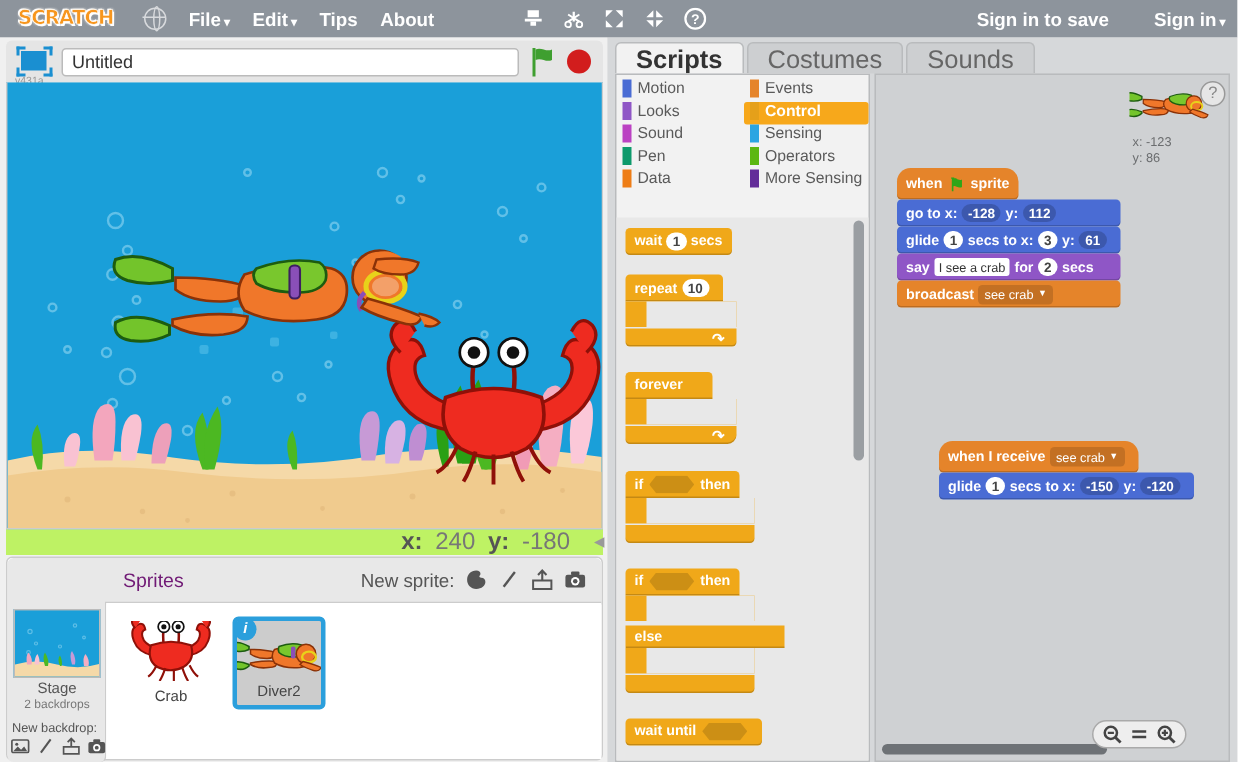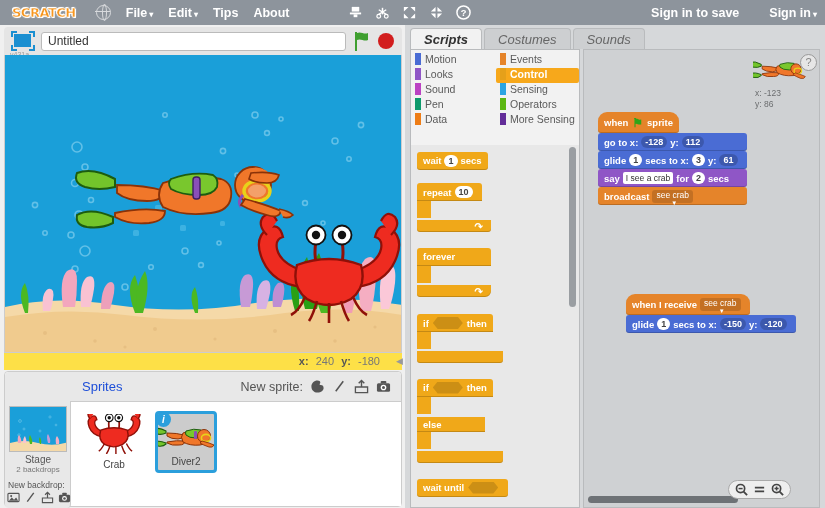--- a/index.html
+++ b/index.html
@@ -76,40 +76,40 @@
     margin-right: 8px; cursor: pointer;
   }
 
   
   .stage {
     position: absolute; left: 4px; top: 30px; width: 398px; height: 298px;
     overflow: hidden; background: #1a9fd9; border: 1px solid #ccc; border-top: 0;
   }
   .xy-readout {
     position: absolute; left: 4px; top: 328px; width: 398px; height: 17px;
-    background: #fde047; text-align: right; font-size: 11px;
+    background: #bef264; text-align: right; font-size: 16px;
     color: #555; font-weight: bold; padding-right: 22px; line-height: 17px;
   }
   .xy-readout span { margin-left: 4px; }
   .xy-val { color: #777; font-weight: normal; }
   .stage-arrow {
     position: absolute; right: 2px; top: 331px; font-size: 9px; color: #999;
   }
 
   
   .sprite-pane {
     position: absolute; left: 4px; top: 346px; width: 398px; height: 136px;
     background: #fff; border: 1px solid #ccc; border-radius: 4px;
   }
   .sprite-header {
     position: absolute; left: 65px; top: 0; right: 0; height: 30px;
     background: #e8e8e8; border-bottom: 1px solid #ccc;
     display: flex; align-items: center; border-radius: 0 4px 0 0;
   }
-  .sprites-title { font-size: 13px; color: #1d4ed8; margin-left: 12px; }
+  .sprites-title { font-size: 13px; color: #701a75; margin-left: 12px; }
   .new-sprite-label { font-size: 12.5px; color: #555; margin-left: auto; }
   .ns-icons { display: flex; gap: 7px; margin: 0 10px 0 7px; align-items: center; }
   .ns-icon { width: 15px; height: 15px; cursor: pointer; }
 
   .stage-selector {
     position: absolute; left: 0; top: 0; width: 66px; height: 136px;
     background: #e8e8e8; border-right: 1px solid #ccc; border-radius: 4px 0 4px 4px;
   }
   .stage-thumb-box {
     position: absolute; left: 4px; top: 34px; width: 58px; height: 46px;
@@ -136,23 +136,23 @@
     position: absolute; left: -2px; top: -2px; width: 15px; height: 15px;
     border-radius: 50%; background: #2b9fdc; color: #fff; font-size: 10px;
     font-weight: bold; text-align: center; line-height: 15px; font-style: italic;
   }
 
   
   .right-col { position: absolute; left: 405px; top: 25px; width: 420px; height: 483px; background: #d6d8da; }
 
   .tabs { position: absolute; left: 5px; top: 3px; display: flex; }
   .tab {
-    height: 21px; padding: 0 13px; line-height: 21px; font-size: 13px;
+    height: 21px; padding: 0 13px; line-height: 21px; font-size: 17px;
     color: #666; background: #cdcfd1; border-radius: 4px 4px 0 0;
-    margin-right: 2px; cursor: pointer; border: 1px solid #b9bbbd; border-bottom: 0; font-style: italic;
+    margin-right: 2px; cursor: pointer; border: 1px solid #b9bbbd; border-bottom: 0;
   }
   .tab.active { background: #f2f2f2; color: #333; font-weight: bold; }
 
   .palette-panel {
     position: absolute; left: 5px; top: 24px; width: 170px; height: 459px;
     background: #f2f2f2; border: 1px solid #b9bbbd;
   }
   .cat-grid {
     position: absolute; left: 0; top: 3px; width: 100%;
     display: grid; grid-template-columns: 1fr 1fr; gap: 0 2px;
@@ -220,21 +220,21 @@
   }
   .blk .oval.dark { background: rgba(0,0,0,0.18); color: #fff; }
   .blk .rect {
     display: inline-flex; align-items: center; background: #fff; color: #333;
     border-radius: 2px; height: 12px; padding: 0 3px; margin: 0 3px;
     font-size: 8.5px; font-weight: normal;
   }
   .blk .dropdown {
     display: inline-flex; align-items: center; background: rgba(0,0,0,0.15);
     border-radius: 3px; height: 13px; padding: 0 4px; margin: 0 3px;
-    font-size: 8.5px; font-weight: normal; color: #fff; flex-direction: column;
+    font-size: 8.5px; font-weight: normal; color: #fff;
   }
   .blk .dd-arrow { margin-left: 3px; font-size: 6px; }
   .blk .hex {
     display: inline-block; width: 30px; height: 12px; margin: 0 4px;
     background: rgba(0,0,0,0.15);
     clip-path: polygon(16% 0, 84% 0, 100% 50%, 84% 100%, 16% 100%, 0 50%);
   }
   .blk .flag-glyph { margin: 0 4px; }
   .c-mouth { height: 17px; background: #e8e8e8; margin-left: 14px; }
   .loop-arrow {
@@ -650,21 +650,21 @@
             <div style="width:74px;background:#f0a819;position:relative">
               <div class="c-mouth"></div>
             </div>
             <div class="blk control" style="width:74px;border-radius:0 0 3px 3px;height:12px">
               <span class="loop-arrow">↷</span>
             </div>
           </div>
 
           
           <div style="margin-top:10px">
-            <div class="blk control" style="border-radius:3px 3px 0 0;width:74px">
+            <div class="blk control" style="border-radius:3px 3px 0 0;width:58px">
               <span>forever</span>
             </div>
             <div style="width:74px;background:#f0a819">
               <div class="c-mouth"></div>
             </div>
             <div class="blk control" style="width:74px;border-radius:0 0 6px 3px;height:12px">
               <span class="loop-arrow">↷</span>
             </div>
           </div>
 
@@ -684,21 +684,21 @@
           
           <div style="margin-top:10px">
             <div class="blk control" style="border-radius:3px 3px 0 0">
               <span>if</span>
               <span class="hex"></span>
               <span>then</span>
             </div>
             <div style="width:86px;background:#f0a819">
               <div class="c-mouth"></div>
             </div>
-            <div class="blk control" style="width:68px;border-radius:0;height:15px">
+            <div class="blk control" style="width:106px;border-radius:0;height:15px">
               <span>else</span>
             </div>
             <div style="width:86px;background:#f0a819">
               <div class="c-mouth"></div>
             </div>
             <div class="blk control" style="width:86px;border-radius:0 0 3px 3px;height:12px"></div>
           </div>
 
           
           <div class="blk control" style="margin-top:12px">

